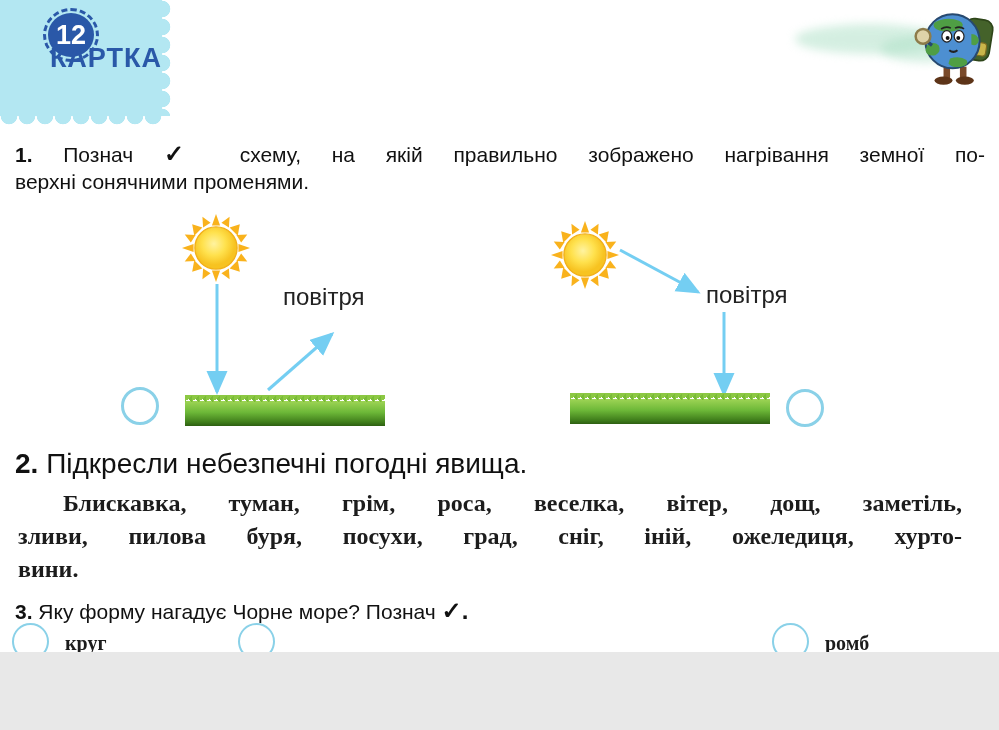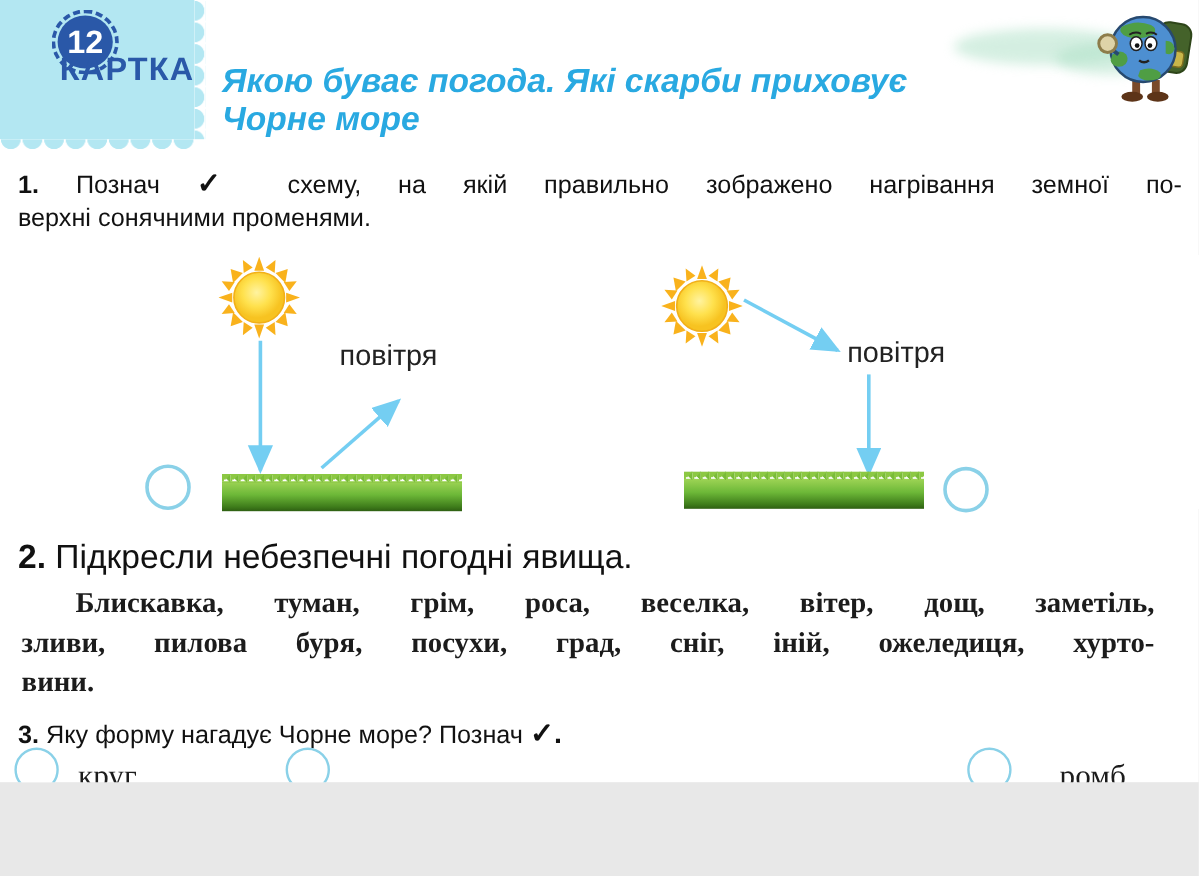--- a/index.html
+++ b/index.html
@@ -63,42 +63,41 @@
   .grass-right { left:570px; top:199px; width:200px; }
   .checkbox { position:absolute; width:38px; height:38px; background:#fff;
     border:3px solid #8ad1e8; border-radius:50%; cursor:pointer; }
   .cb-left { left:121px; top:187px; }
   .cb-right { left:786px; top:189px; }
 
   
   .options { position:absolute; left:0; top:623px; width:999px; height:55px; }
   .opt { position:absolute; display:flex; align-items:flex-start; }
   .opt .checkbox { position:static; width:37px; height:37px; border-width:2.5px; flex:0 0 auto; }
-  .opt-label { font-family:"Liberation Serif", serif; font-weight:normal; font-size:26px;
+  .opt-label { font-family:"Liberation Serif", serif; font-weight:bold; font-size:20px;
     color:#1c1c1c; margin:9px 0 0 16px; }
-  .opt1 { left:12px; } .opt2 { left:238px;flex-direction:column; } .opt3 { left:466px; } .opt4 { left:806px;gap:24px; }
+  .opt1 { left:12px; } .opt2 { left:238px;flex-direction:column; } .opt3 { left:466px; } .opt4 { left:772px; }
 
   
   .page-badge { position:absolute; left:438px; top:694px; width:84px; height:48px;
     background:#b3e7f2; border-radius:50%; text-align:center; color:#2a58a8;
     font-weight:bold; font-size:26px; line-height:46px; }
 </style>
 </head>
 <body>
 
 <div class="page">
 
   <div class="stamp">
     <div class="stamp-num">
       <span>12</span>
     </div>
     <div class="stamp-label">КАРТКА</div>
   </div>
 
-  <div class="lesson-title">Якою буває погода. Які скарби приховує Чорне море</div>
 
   <div class="watercolor wc1"></div>
   <div class="watercolor wc2"></div>
   <svg class="mascot" viewBox="0 0 100 100" aria-hidden="true">
     <rect x="60" y="16" width="34" height="50" rx="11" fill="#44622a" stroke="#2e4519" stroke-width="2" transform="rotate(9 77 41)"></rect>
     <rect x="66" y="44" width="22" height="16" rx="4" fill="#c9b64a" stroke="#7d6c1f" stroke-width="1.5" transform="rotate(9 77 52)"></rect>
     <rect x="36" y="74" width="8" height="14" fill="#7a4a2a"></rect>
     <rect x="56" y="74" width="8" height="14" fill="#7a4a2a"></rect>
     <ellipse cx="36" cy="91" rx="11" ry="5" fill="#5d3418"></ellipse>
     <ellipse cx="62" cy="91" rx="11" ry="5" fill="#5d3418"></ellipse>

